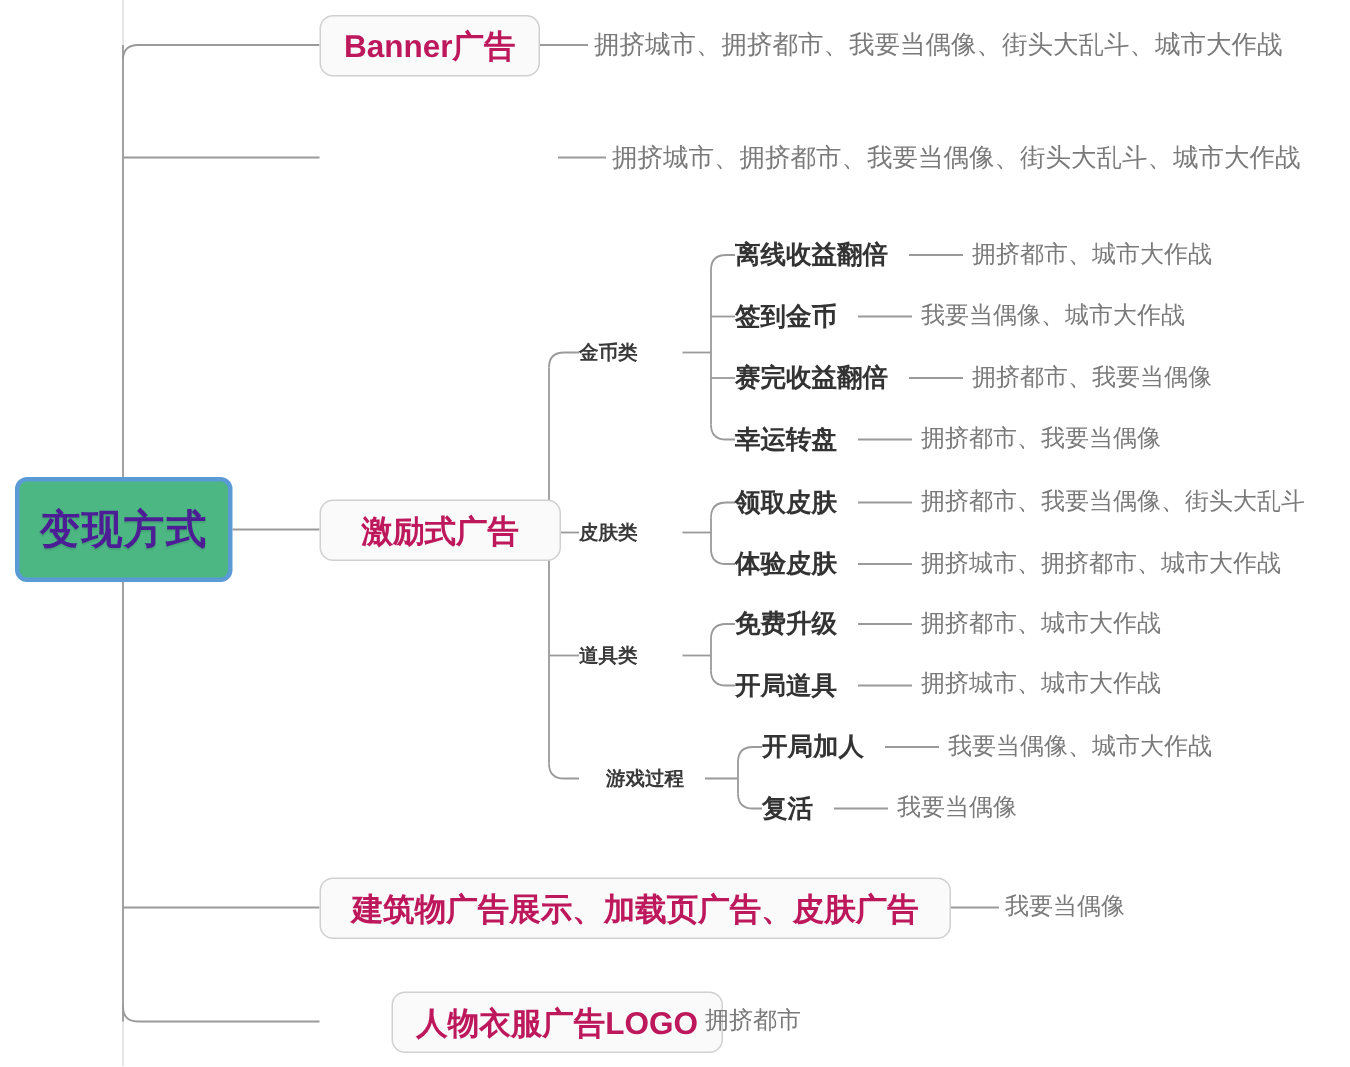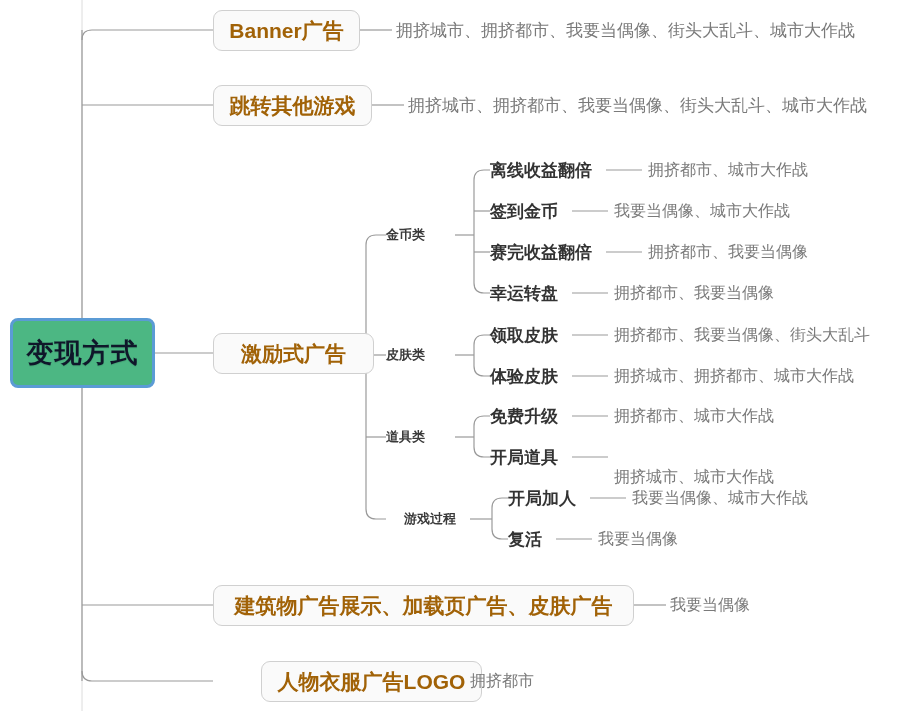--- a/index.html
+++ b/index.html
@@ -18,38 +18,38 @@
   .root-node{
     position:absolute;
     left:10px; top:318px;
     width:145px; height:70px;
     background:#4CB783;
     border-radius:8px;
     border:3px solid #5B9BD5;
     display:flex; align-items:center; justify-content:center;
   }
   .root-node span{
-    color:#0f172a;
+    color:#4c1d95;
     font-size:27px;
     font-weight:bold;
     letter-spacing:1px;
     text-shadow:0 1px 1px rgba(0,0,0,.10);
   }
 
   
   .box-node{
     position:absolute;
     background:#fafafa;
     border:1px solid #d0d0d0;
     border-radius:9px;
     display:flex; align-items:center; justify-content:center;
     padding:0 14px;
   }
   .box-node span{
-    color:#a16207;
+    color:#be185d;
     font-size:21px;
     font-weight:bold;
     white-space:nowrap;
   }
 
   
   .cat-label{
     position:absolute;
     color:#3a3a3a;
     font-size:13px;
@@ -154,23 +154,20 @@
 
   <div class="root-node">
     <span>变现方式</span>
   </div>
 
   <div class="box-node" style="left:213px; top:10px; width:147px; height:41px;">
     <span>Banner广告</span>
   </div>
   <div class="games lvl1" style="left:396px; top:30px;">拥挤城市、拥挤都市、我要当偶像、街头大乱斗、城市大作战</div>
 
-  <div class="box-node" style="left:213px; top:85px; width:159px; height:41px;">
-    <span>跳转其他游戏</span>
-  </div>
   <div class="games lvl1" style="left:408px; top:105px;">拥挤城市、拥挤都市、我要当偶像、街头大乱斗、城市大作战</div>
 
   <div class="box-node" style="left:213px; top:333px; width:161px; height:41px;">
     <span>激励式广告</span>
   </div>
 
   <div class="box-node" style="left:213px; top:585px; width:421px; height:41px;">
     <span>建筑物广告展示、加载页广告、皮肤广告</span>
   </div>
   <div class="games lvl1" style="left:670px; top:605px; font-size:16px;">我要当偶像</div>
@@ -200,21 +197,21 @@
   <div class="leaf-label" style="left:490px; top:335px;">领取皮肤</div>
   <div class="games" style="left:614px; top:335px;">拥挤都市、我要当偶像、街头大乱斗</div>
 
   <div class="leaf-label" style="left:490px; top:376px;">体验皮肤</div>
   <div class="games" style="left:614px; top:376px;">拥挤城市、拥挤都市、城市大作战</div>
 
   <div class="leaf-label" style="left:490px; top:416px;">免费升级</div>
   <div class="games" style="left:614px; top:416px;">拥挤都市、城市大作战</div>
 
   <div class="leaf-label" style="left:490px; top:457px;">开局道具</div>
-  <div class="games" style="left:614px; top:477px;">拥挤城市、城市大作战</div>
+  <div class="games" style="left:614px; top:456px;">拥挤城市、城市大作战</div>
 
   <div class="leaf-label" style="left:508px; top:498px;">开局加人</div>
   <div class="games" style="left:632px; top:498px;">我要当偶像、城市大作战</div>
 
   <div class="leaf-label" style="left:508px; top:539px;">复活</div>
   <div class="games" style="left:598px; top:539px;">我要当偶像</div>
 
 </div>
 
 </body></html>

